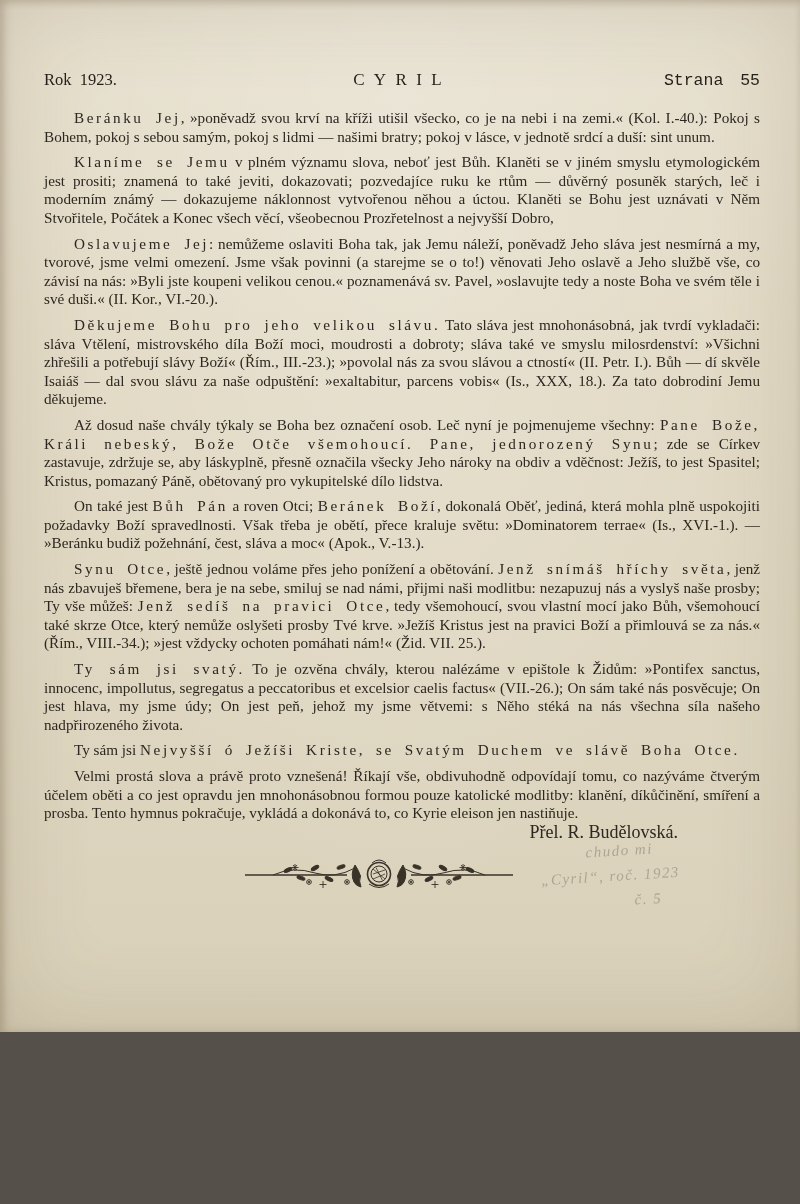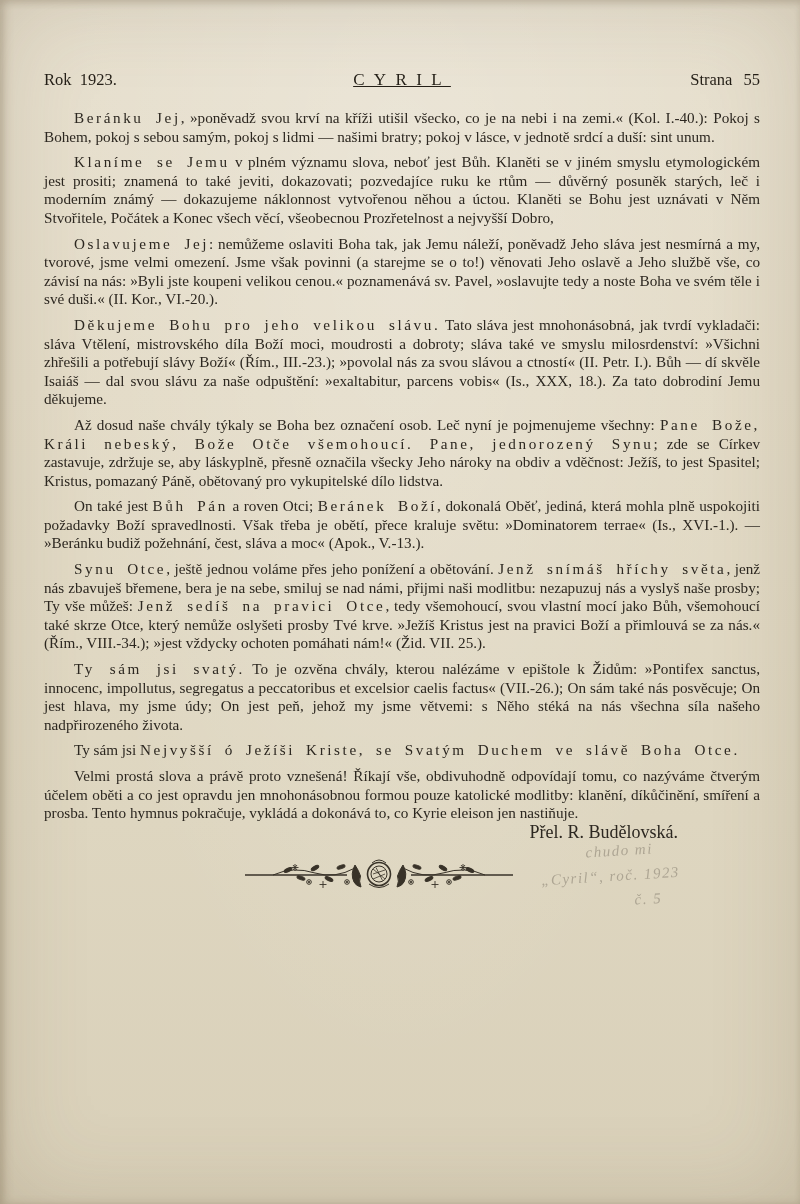--- a/index.html
+++ b/index.html
@@ -1,33 +1,33 @@
 <!DOCTYPE html>
 <html><head>
 <meta charset="utf-8">
 <style>
   html,body { margin:0; padding:0; background:#55514a; }
   .page {
     position:relative;
-    width:800px; height:1204px;
+    width:800px; height:1032px;
     margin:0 auto;
     overflow:hidden;
     background:
       radial-gradient(ellipse at 50% 18%, rgba(255,255,255,0.20), rgba(255,255,255,0) 62%),
       linear-gradient(180deg, #e7e0cf 0%, #e3dbc7 32%, #ded6c0 68%, #d9d0b9 100%);
     box-shadow: inset 0 0 90px rgba(110,92,60,0.20), inset 5px 0 8px rgba(100,84,55,0.22), inset 0 4px 6px rgba(100,84,55,0.12);
     color:#2c2720;
     font-family:"Liberation Serif", serif;
   }
   .content { padding:70px 40px 0 44px; }
 
   .header-row { display:flex; align-items:baseline; font-size:16.5px; color:#241f17; }
   .h-left  { flex:1; text-align:left;  word-spacing:4px; }
-  .h-center{ flex:1; text-align:center; letter-spacing:0.55em; font-size:17px;text-decoration:underline; }
-  .h-right { flex:1; text-align:right; word-spacing:7px; }
+  .h-center{ flex:1; text-align:center; letter-spacing:0.55em; font-size:17px; }
+  .h-right { flex:1; text-align:right; word-spacing:7px;font-family:Liberation Mono, monospace; }
 
   .body-text { margin-top:19px; font-size:15.2px; line-height:18.6px; text-align:justify; }
   .para { margin:0 0 7px 0; text-indent:30px; }
   .sperr { letter-spacing:0.17em; word-spacing:0.30em; }
   .translator { float:right; font-size:18px; padding-right:82px; text-indent:0; }
 
   .footer-row { display:flex; align-items:flex-start; margin-top:32px; }
   .ornament { margin-left:199px; flex:0 0 auto; }
   .handwriting {
     margin-left:26px; margin-top:-16px;

